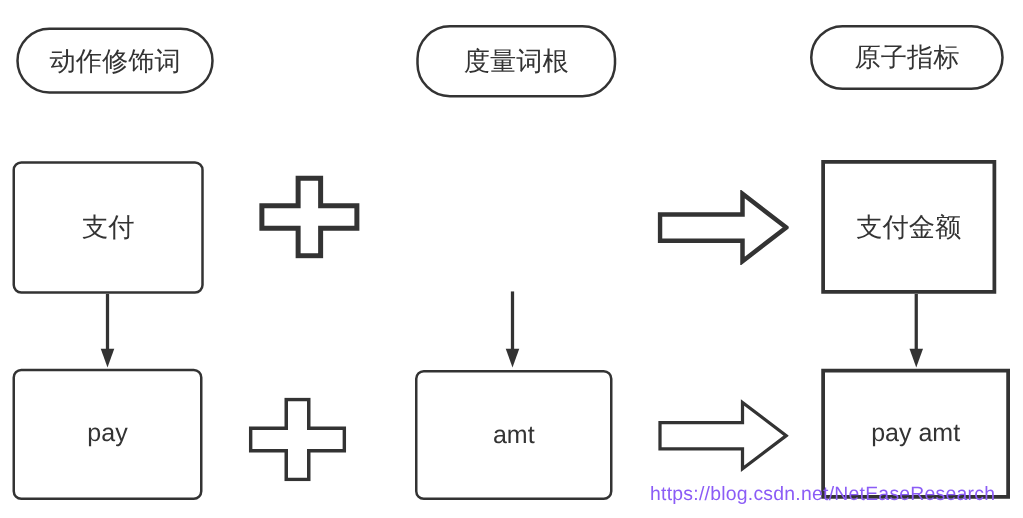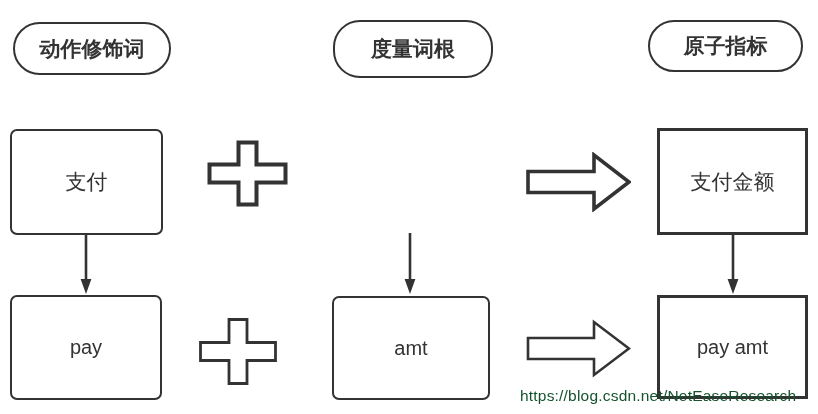--- a/index.html
+++ b/index.html
@@ -3,55 +3,55 @@
 <meta charset="utf-8">
 <style>
   html,body{margin:0;padding:0;background:#ffffff;}
   .canvas{
     position:relative;width:818px;height:414px;background:#ffffff;overflow:hidden;
     font-family:"Liberation Sans","DejaVu Sans",sans-serif;color:#333333;
   }
   .pill{
     position:absolute;display:flex;align-items:center;justify-content:center;
     border:2.5px solid #333333;border-radius:27px;background:#ffffff;
-    font-size:21px;z-index:2;box-sizing:border-box;font-weight:bold;
+    font-size:21px;z-index:2;box-sizing:border-box;
   }
   .box{
     position:absolute;display:flex;align-items:center;justify-content:center;
     border:2.5px solid #333333;border-radius:7px;background:#ffffff;
     font-size:21px;z-index:2;box-sizing:border-box;
   }
   .box.en{font-size:20px;}
   .box.sharp{border-radius:0;border-width:3px;}
   .lbl{white-space:pre;}
   .shape{position:absolute;z-index:1;}
   .watermark{
     position:absolute;left:520px;top:387px;z-index:5;
-    font-size:15.5px;color:#14532d;white-space:nowrap;letter-spacing:0.2px;
+    font-size:15.5px;color:#8b5cf6;white-space:nowrap;letter-spacing:0.2px;
   }
 </style>
 </head>
 <body>
 
 <div class="canvas">
 
   <div class="pill" style="left:13px;top:22px;width:158px;height:53px;">
     <span class="lbl">动作修饰词</span>
   </div>
   <div class="pill" style="left:333px;top:20px;width:160px;height:58px;">
     <span class="lbl">度量词根</span>
   </div>
   <div class="pill" style="left:648px;top:20px;width:155px;height:52px;">
     <span class="lbl">原子指标</span>
   </div>
 
   <div class="box" style="left:10px;top:129px;width:153px;height:106px;">
     <span class="lbl">支付</span>
   </div>
-  <div class="box sharp" style="left:657px;top:128px;width:151px;height:107px;">
+  <div class="box sharp" style="left:657px;top:128px;width:140px;height:107px;">
     <span class="lbl">支付金额</span>
   </div>
 
   <div class="box en" style="left:10px;top:295px;width:152px;height:105px;">
     <span class="lbl">pay</span>
   </div>
   <div class="box en sharp" style="left:657px;top:295px;width:151px;height:104px;">
     <span class="lbl">pay amt</span>
   </div>
   <div class="box en" style="left:332px;top:296px;width:158px;height:104px;">

